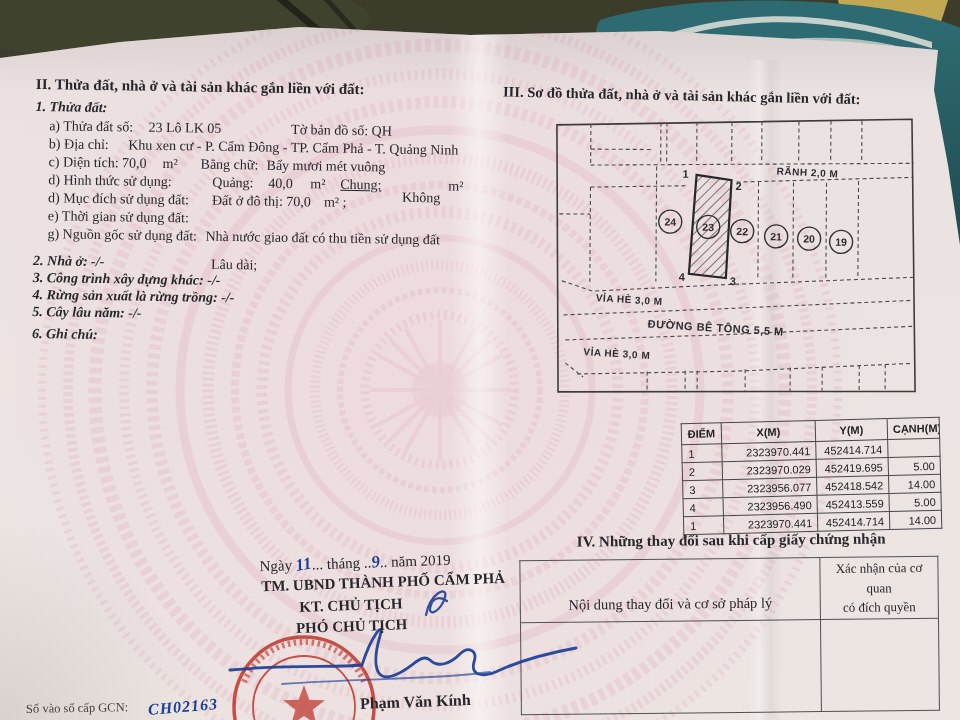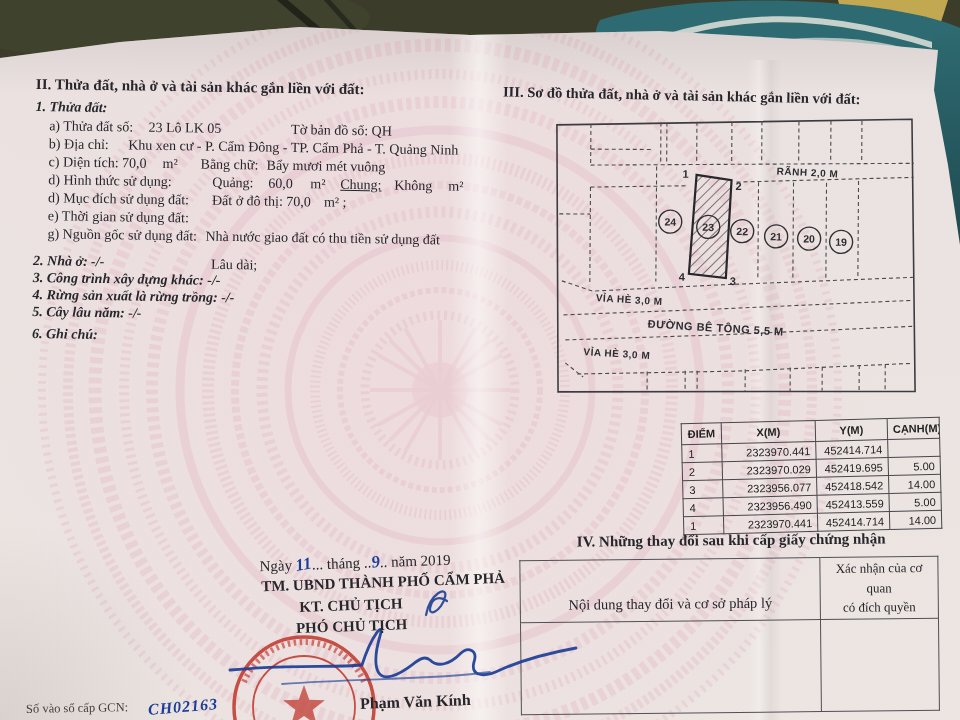--- a/index.html
+++ b/index.html
@@ -88,24 +88,24 @@
       </div>
       <div class="ln" style="left:14px;top:78px;">
         <span>c) Diện tích: 70,0</span>
         <span class="abs" style="left:114px;">m²</span>
         <span class="abs" style="left:152px;">Bằng chữ:</span>
         <span class="abs" style="left:218px;">Bẩy mươi mét vuông</span>
       </div>
       <div class="ln" style="left:0;top:96px;height:18px;width:458px;">
         <span class="abs" style="left:14px;">d) Hình thức sử dụng:</span>
         <span class="abs" style="left:178px;">Quảng:</span>
-        <span class="abs" style="left:234px;">60,0</span>
+        <span class="abs" style="left:234px;">40,0</span>
         <span class="abs" style="left:276px;">m²</span>
         <span class="abs" style="left:306px;text-decoration:underline;">Chung:</span>
-        <span class="abs" style="left:360px;">Không</span>
+        <span class="abs" style="left:368px;margin-top:12px;">Không</span>
         <span class="abs" style="left:414px;">m²</span>
       </div>
       <div class="ln" style="left:0;top:114px;height:18px;width:458px;">
         <span class="abs" style="left:14px;">d) Mục đích sử dụng đất:</span>
         <span class="abs" style="left:178px;">Đất ở đô thị:  70,0</span>
         <span class="abs" style="left:290px;">m² ;</span>
       </div>
       <div class="ln" style="left:0;top:132px;height:18px;width:458px;">
         <span class="abs" style="left:14px;">e) Thời gian sử dụng đất:</span>
         <span class="abs" style="left:178px;margin-top:46px;">Lâu dài;</span>

